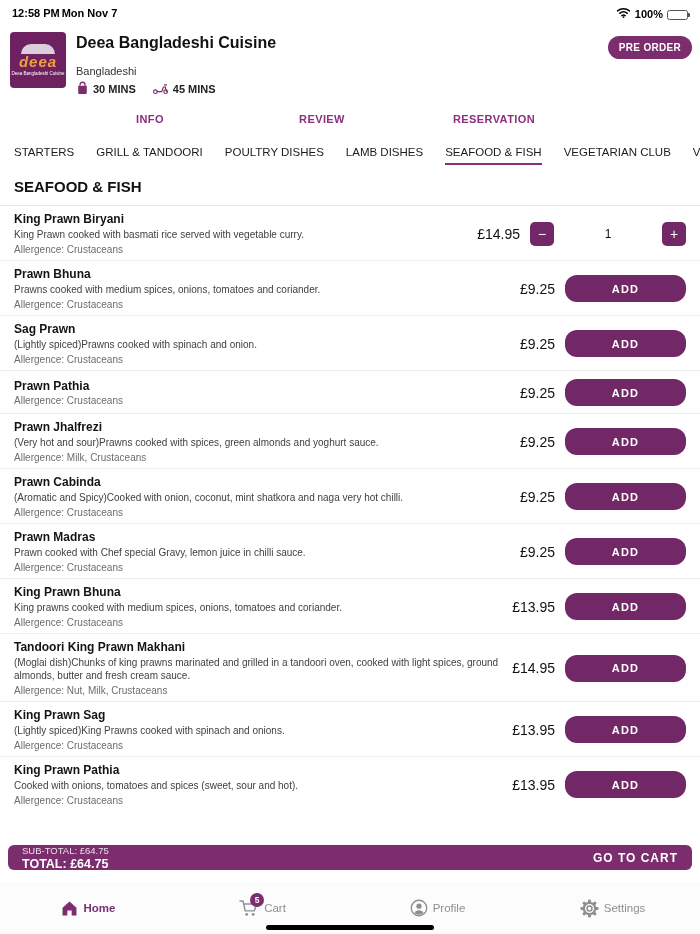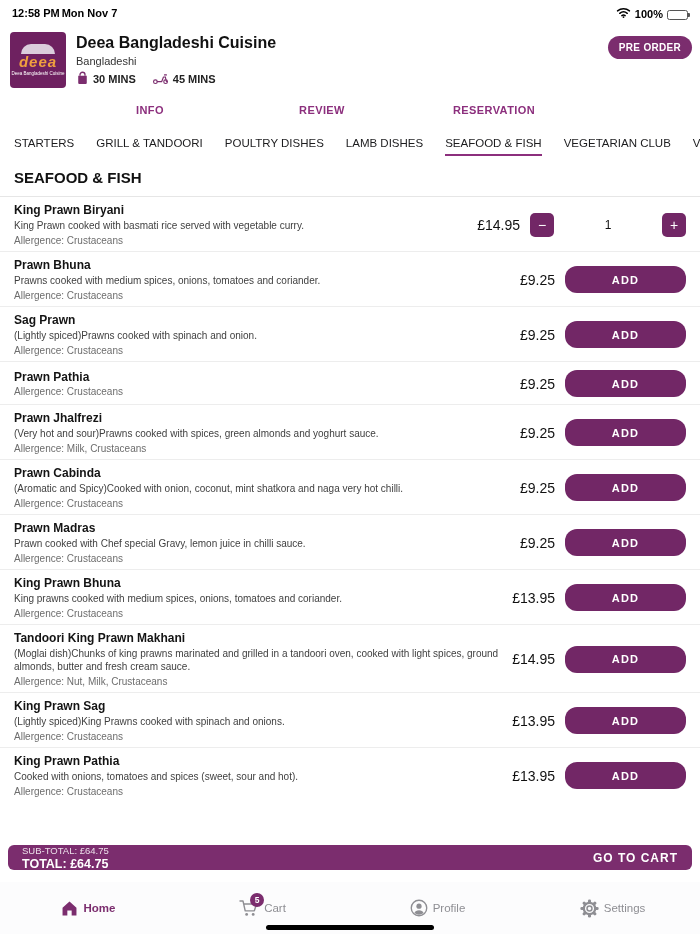--- a/index.html
+++ b/index.html
@@ -18,21 +18,21 @@
 
   
   .header { display:flex; padding:8px 8px 8px 10px; }
   .logo { width:56px; height:56px; background:#6e2160; border-radius:4px; flex:none;
     display:flex; flex-direction:column; align-items:center; justify-content:center; overflow:hidden; }
   .logo .dome { width:34px; height:10px; background:#e7e0ea; border-radius:17px 17px 0 0; opacity:.9; }
   .logo .logo-word { font-size:15px; font-weight:700; font-style:italic; color:#f0a13e; letter-spacing:1px; line-height:15px; }
   .logo .logo-cap { font-size:4.5px; color:#fff; margin-top:2px; white-space:nowrap; }
   .head-info { margin-left:10px; padding-top:2px; }
   .rest-name { font-size:16px; font-weight:600; color:#111; }
-  .rest-cuisine { font-size:11px; color:#333; margin-top:3px; }
+  .rest-cuisine { font-size:11px; color:#333; margin-top:13px; }
   .rest-times { display:flex; align-items:center; gap:4px; margin-top:4px; font-size:11px; font-weight:600; color:#222; }
   .rest-times .gap { width:8px; }
   .pre-order { margin-left:auto; align-self:flex-start; margin-top:4px; background:#7b2d6e; color:#fff;
     font-size:10px; font-weight:700; letter-spacing:.3px; padding:6px 11px; border:none; border-radius:13px; cursor:pointer; }
 
   
   .nav-tabs { display:flex; padding:8px 0 10px 64px; }
   .nav-tab { width:172px; text-align:center; font-size:11px; font-weight:700; letter-spacing:.4px;
     color:#8c2f7d; cursor:pointer; background:none; border:none; font-family:inherit; }
 

